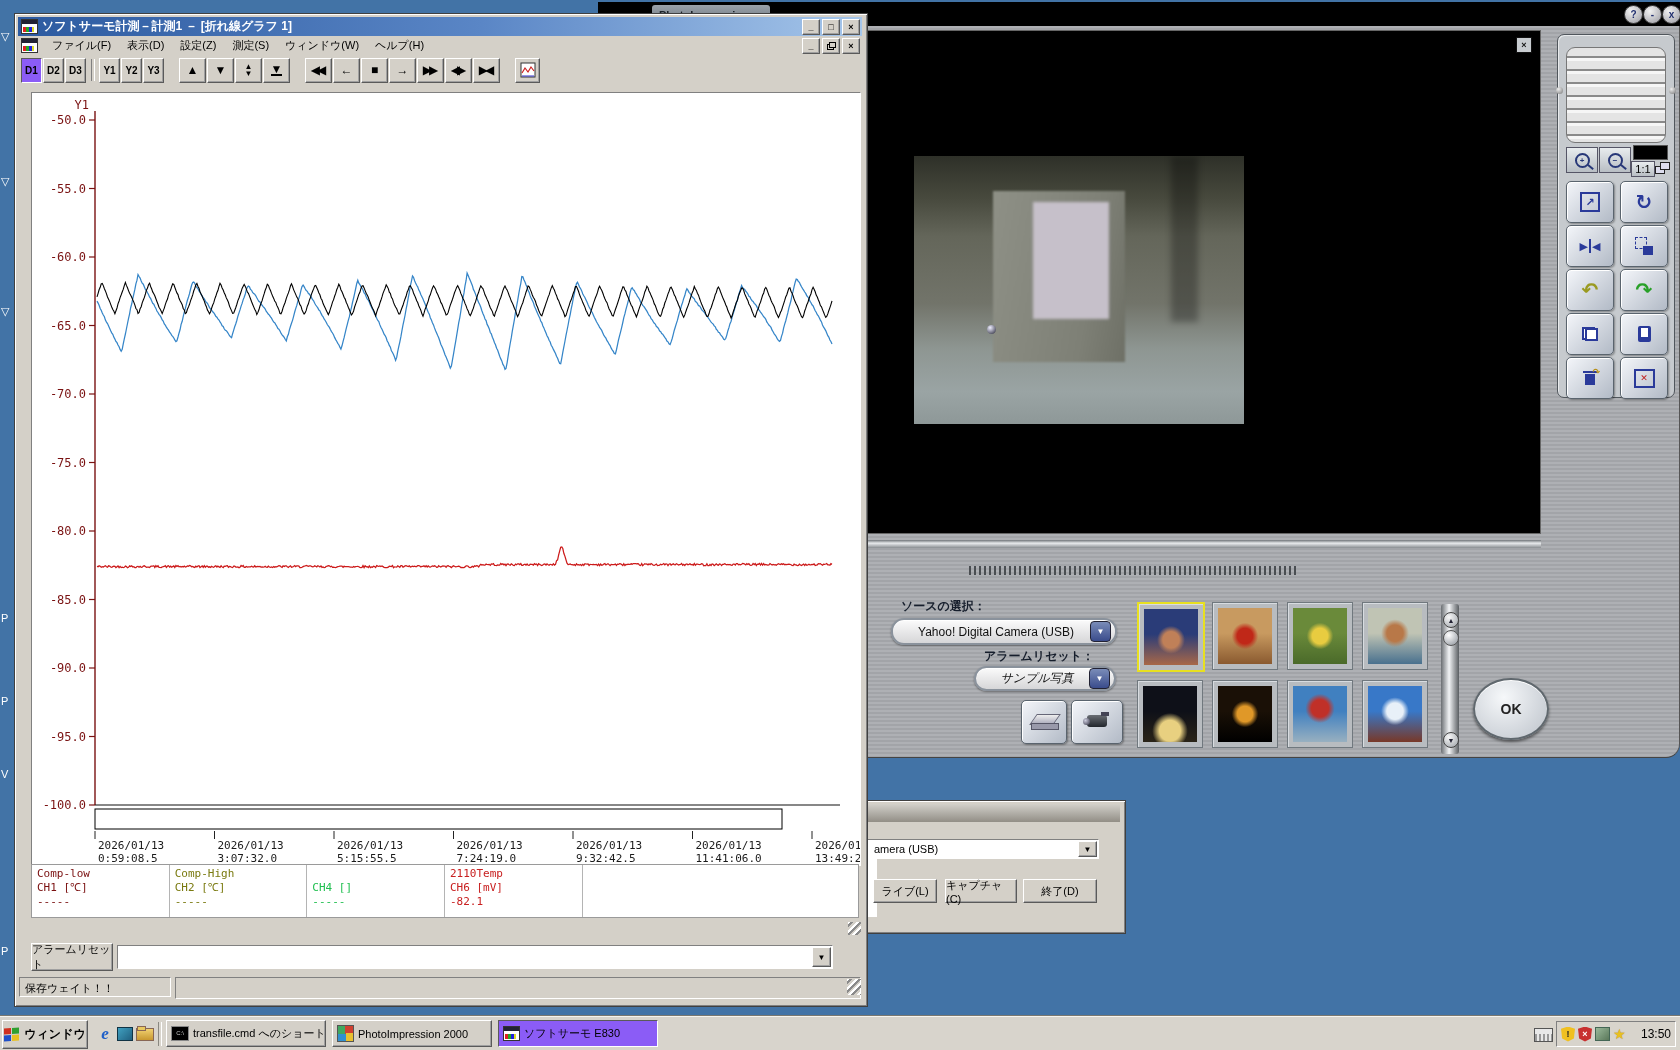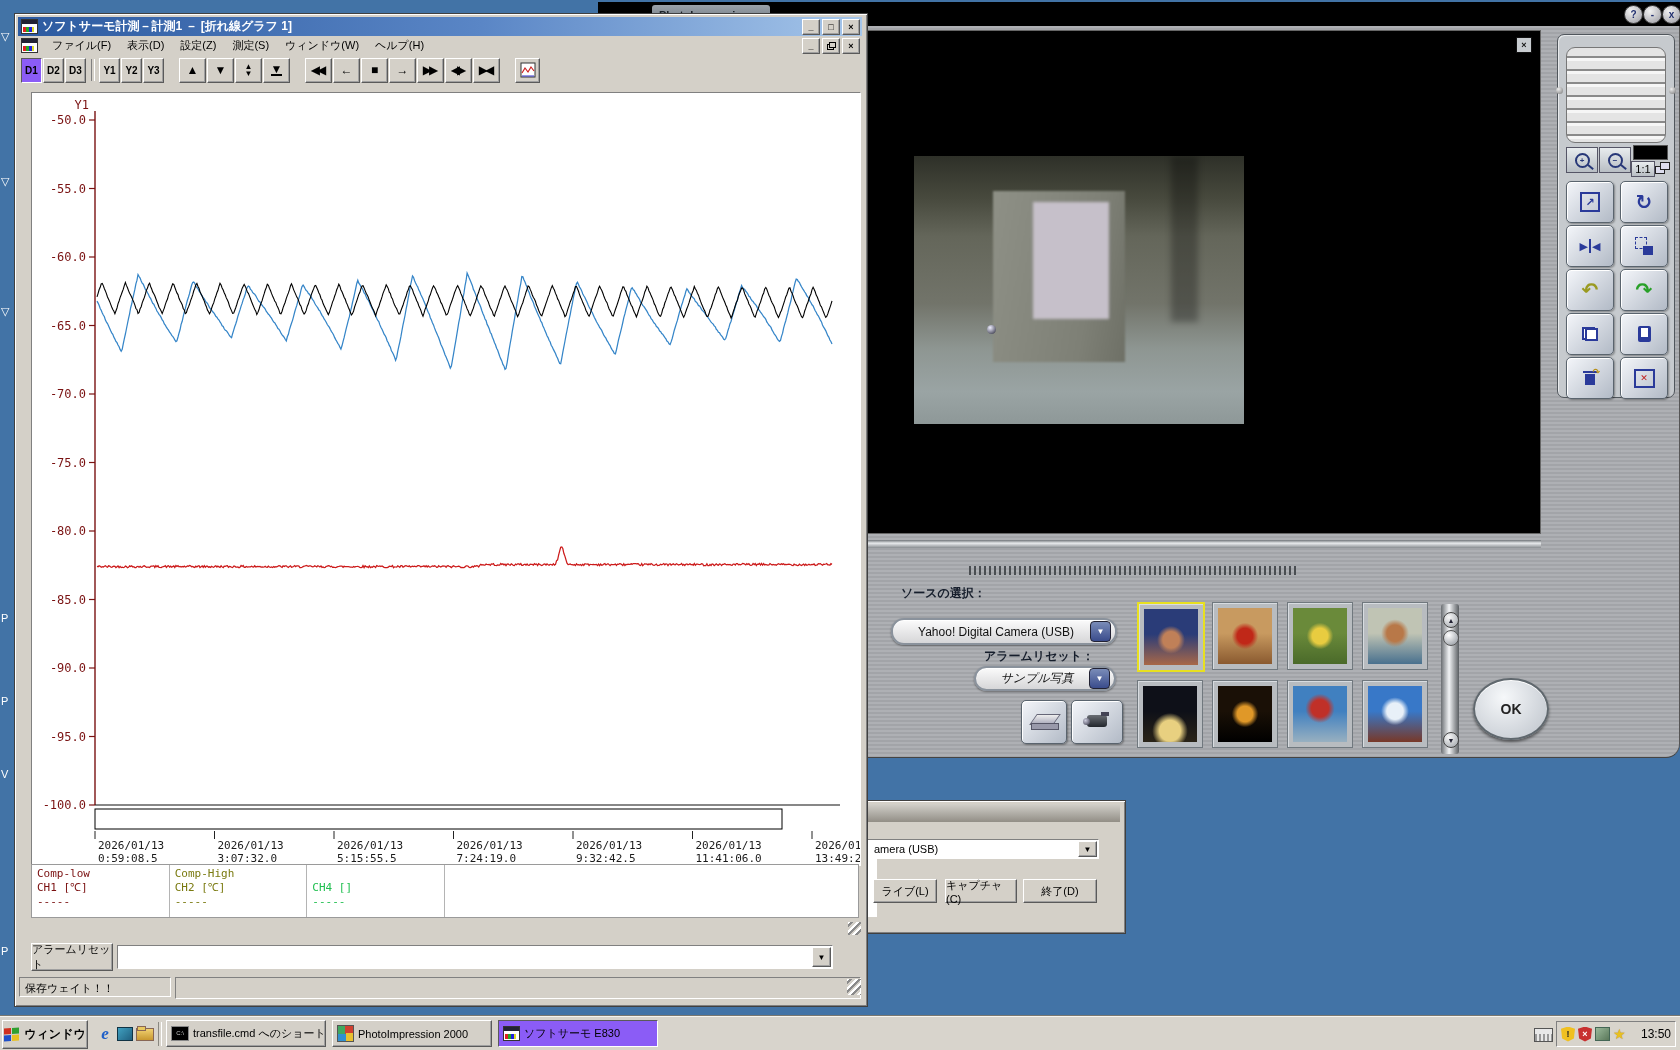--- a/index.html
+++ b/index.html
@@ -208,21 +208,21 @@
         <div id="photo" class="abs">
           <div class="cab"></div>
           <div class="paper"></div>
           <div class="shadowcol"></div>
           <div class="knob"></div>
         </div>
       </div>
       <div id="divider" class="abs"></div>
       <div id="ticktex" class="abs"></div>
 
-      <div class="abs pi-label" style="left:302px;top:559px;">ソースの選択：</div>
+      <div class="abs pi-label" style="left:302px;top:572px;">ソースの選択：</div>
       <div class="abs pill" style="left:292px;top:592px;width:226px;height:27px;">
         <span style="margin-right:16px;">Yahoo! Digital Camera (USB)</span>
         <span class="pill-arrow btn">▼</span>
       </div>
       <div class="abs pi-label" style="left:385px;top:622px;">アラームリセット：</div>
       <div class="abs pill" style="left:375px;top:640px;width:142px;height:25px;font-style:italic;">
         <span style="margin-right:16px;">サンプル写真</span>
         <span class="pill-arrow btn">▼</span>
       </div>
 
@@ -494,20 +494,25 @@
         <div class="leg-cell" style="color: rgb(122, 122, 16);">
           <div>Comp-High</div>
           <div>CH2 [℃]</div>
           <div>-----</div>
         </div>
         <div class="leg-cell" style="color: rgb(31, 191, 79);">
           <div></div>
           <div>CH4 []</div>
           <div>-----</div>
         </div>
+        <div class="leg-cell" style="color: rgb(200, 32, 32);">
+          <div>2110Temp</div>
+          <div>CH6 [mV]</div>
+          <div>-82.1</div>
+        </div>
       </div>
 
     <div id="mdi-grip" class="abs" style="left:833px;top:908px;width:13px;height:13px;"></div>
 
     <div id="alarm-btn" class="abs raised btn">アラームリセット</div>
     <div id="alarm-combo" class="abs sunken">
       <span class="combo-arrow raised btn">▼</span>
     </div>
 
     <div id="status-l" class="abs sunken">保存ウェイト！！</div>

